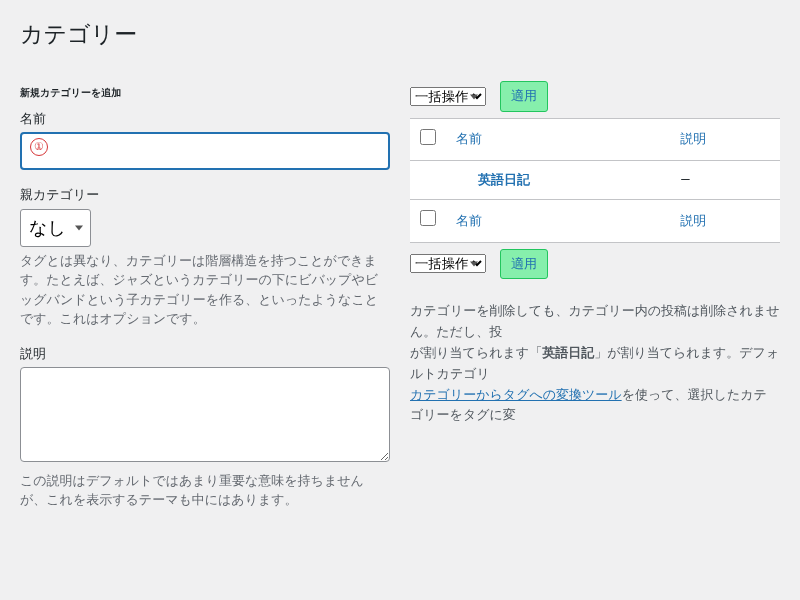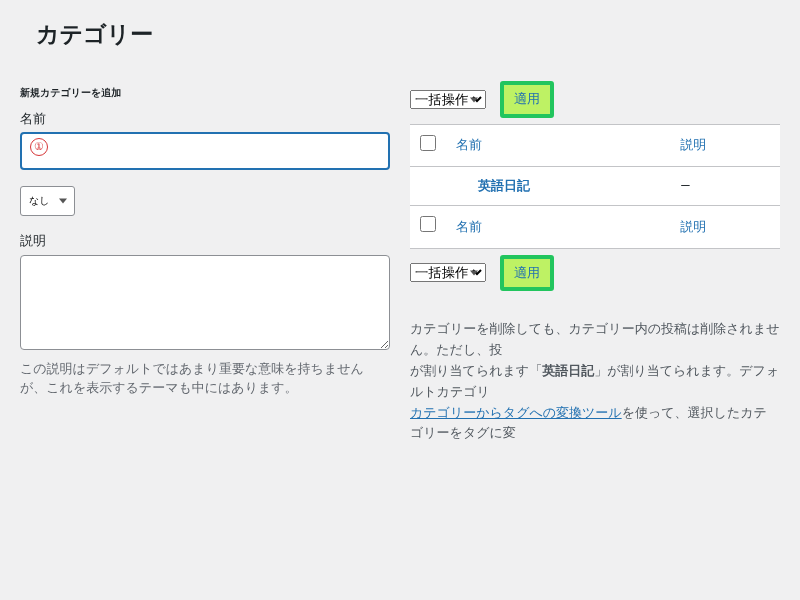--- a/index.html
+++ b/index.html
@@ -9,22 +9,22 @@
       color: #1d2327;
       font-size: 13px;
       line-height: 1.4;
       padding: 0;
     }
     .wrap {
       padding: 10px 20px 20px;
     }
     h1 {
       font-size: 23px;
-      font-weight: 700;
-      margin: 0 16px 20px;
+      font-weight: 400;
+      margin: 0 0 20px;
       padding: 9px 0 4px;
       color: #1d2327;
     }
     .col-container {
       display: flex;
       gap: 20px;
     }
     .col-left {
       width: 370px;
       flex-shrink: 0;
@@ -65,21 +65,21 @@
       height: 95px;
       padding: 4px 8px;
       font-size: 14px;
       border: 1px solid #8c8f94;
       border-radius: 4px;
       background: #fff;
       resize: vertical;
     }
     .form-field select {
       padding: 0 24px 0 8px;
-      font-size: 10px;
+      font-size: 18px;
       line-height: 2;
       border: 1px solid #8c8f94;
       border-radius: 3px;
       background: #fff;
       min-height: 30px;
       appearance: none;
       position: relative;
     }
     .select-wrap {
       position: relative;
@@ -104,22 +104,22 @@
       line-height: 1.5;
     }
     .tablenav {
       margin: 6px 0;
       display: flex;
       align-items: center;
       gap: 14px;
     }
     .button-secondary {
       display: inline-block;
-      background: #bef264;
-      border: 4px solid #22c55e;
+      background: #86efac;
+      border: 1px solid #22c55e;
       color: #2271b1;
       font-size: 13px;
       padding: 4px 10px;
       border-radius: 3px;
       cursor: pointer;
       line-height: 1.6;
       text-align: center;
     }
     table.wp-list {
       width: 100%;
@@ -156,21 +156,21 @@
       color: #2271b1;
       padding-left: 32px;
     }
     input[type="checkbox"] {
       width: 16px;
       height: 16px;
       border: 1px solid #8c8f94;
       border-radius: 3px;
     }
     .note-block {
-      margin-top: 28px;
+      margin-top: 22px;
       font-size: 13px;
       color: #50575e;
       line-height: 1.6;
     }
     .note-block a {
       color: #2271b1;
     }
     .circ {
       display: inline-block;
       width: 18px; height: 18px;
@@ -198,25 +198,27 @@
       <div class="form-field">
         <label>名前</label>
         <div class="input-rel">
           <input type="text" class="focused" value="" style="">
           <span class="circ" style="left:10px; top:6px;">①</span>
         </div>
       </div>
 
 
       <div class="form-field">
+        <label>親カテゴリー</label>
         <div class="select-wrap">
           <select>
             <option>なし</option>
           </select>
         </div>
+        <p class="description">タグとは異なり、カテゴリーは階層構造を持つことができます。たとえば、ジャズというカテゴリーの下にビバップやビッグバンドという子カテゴリーを作る、といったようなことです。これはオプションです。</p>
       </div>
 
       <div class="form-field">
         <label>説明</label>
         <textarea style=""></textarea>
         <p class="description">この説明はデフォルトではあまり重要な意味を持ちませんが、これを表示するテーマも中にはあります。</p>
       </div>
 
     </div>
 

